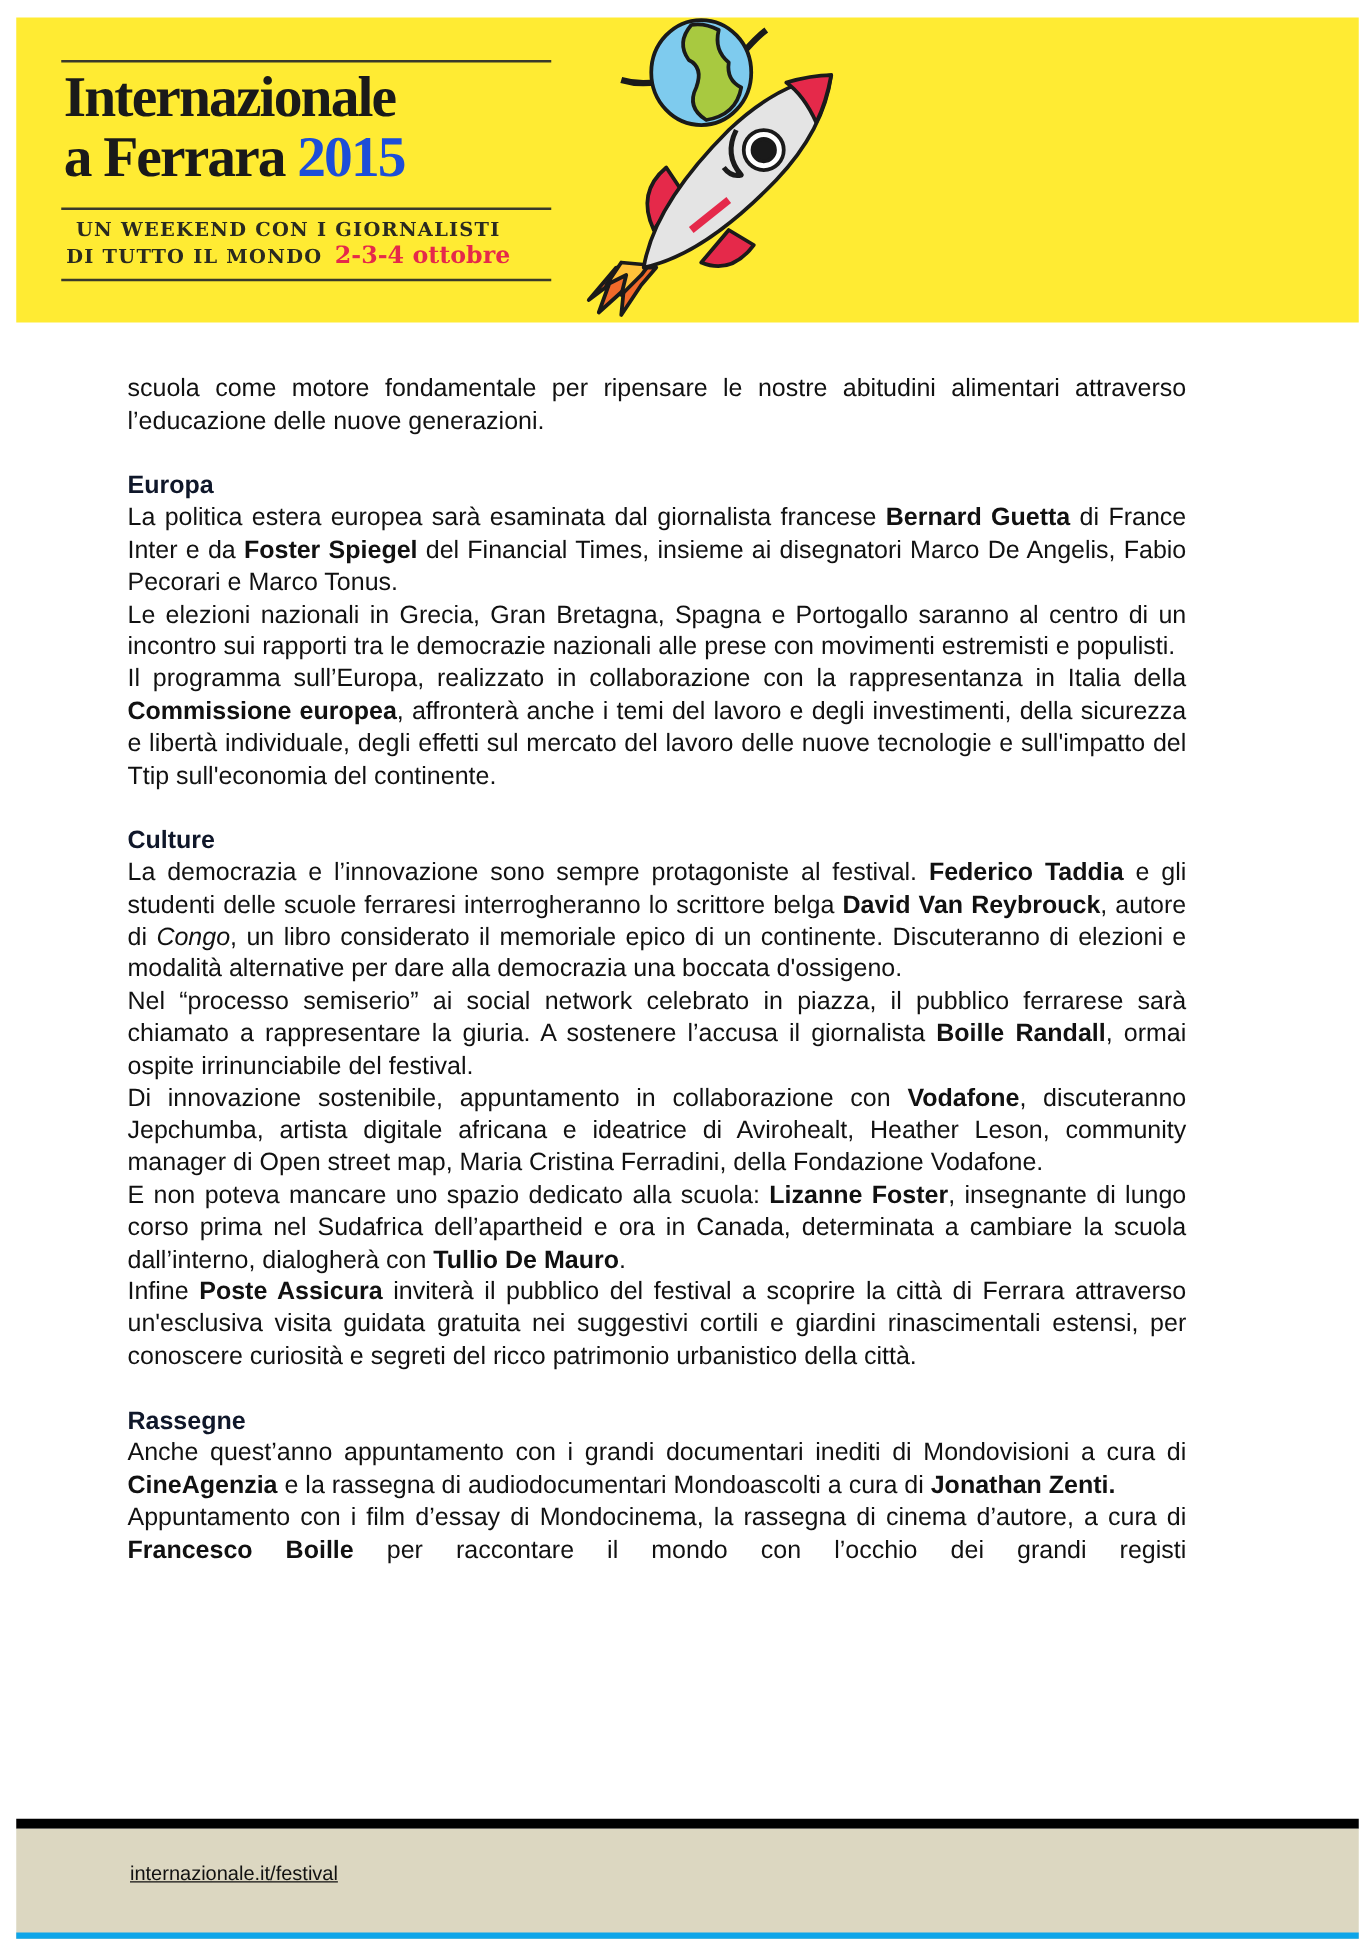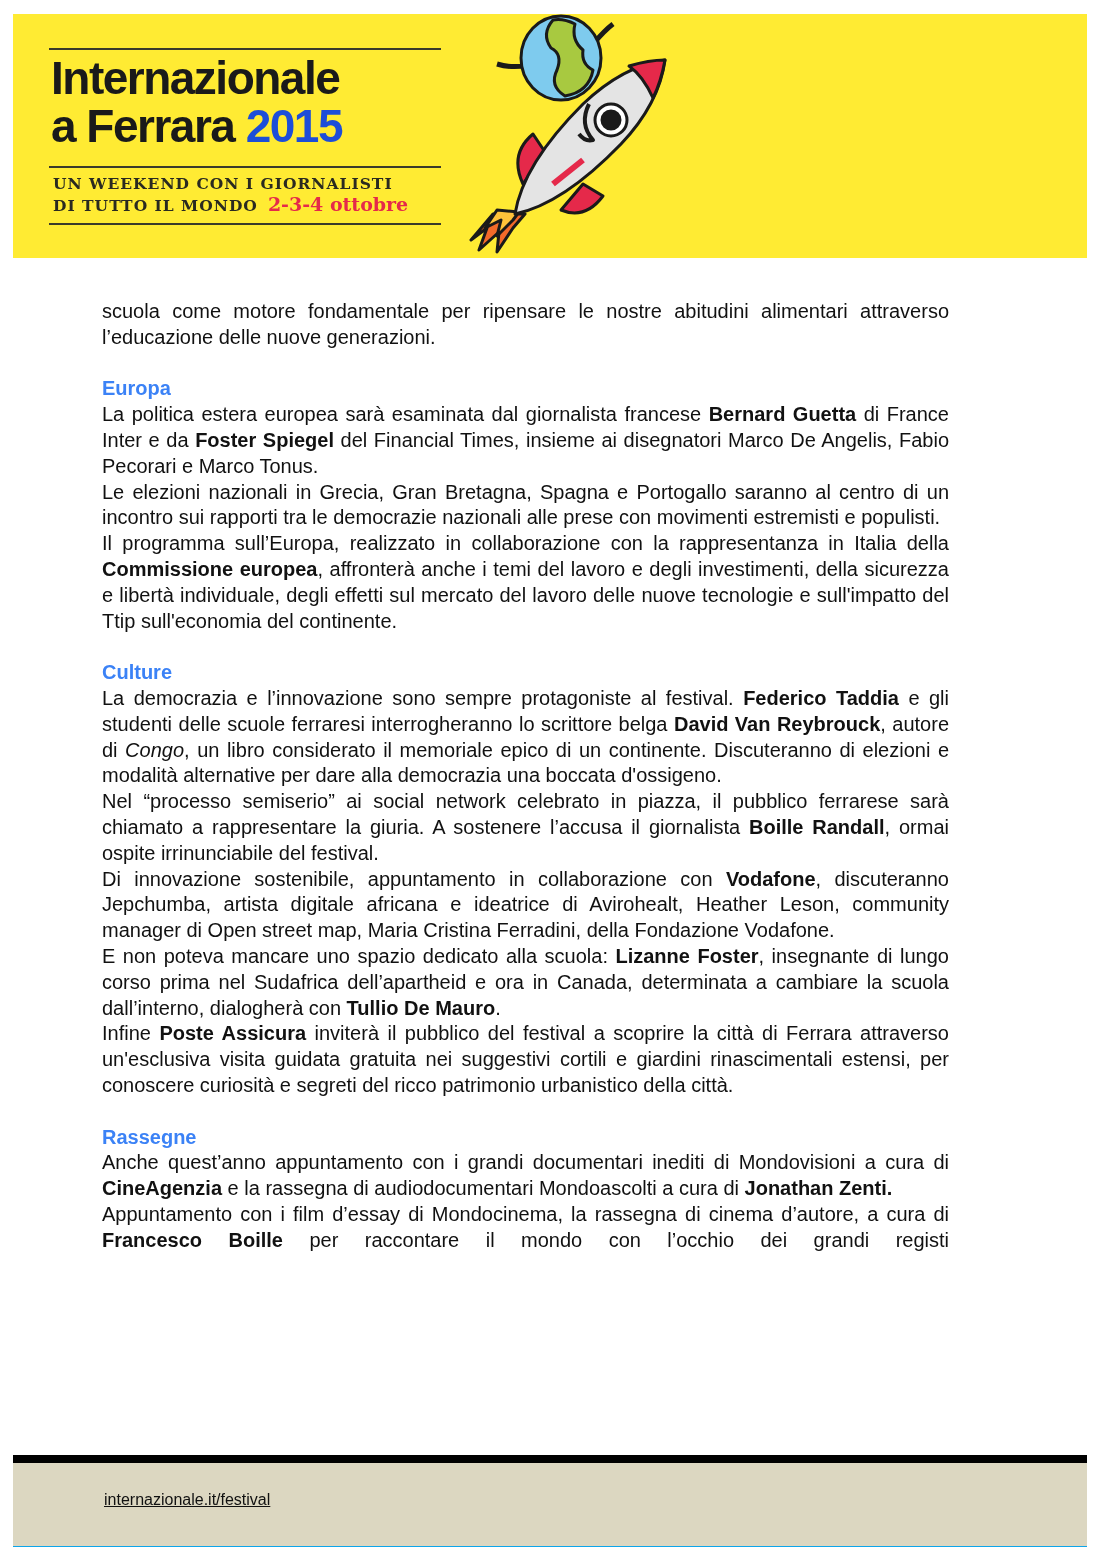--- a/index.html
+++ b/index.html
@@ -5,40 +5,40 @@
   html, body { margin: 0; padding: 0; background: #ffffff; }
   body { width: 1096px; height: 1562px; position: relative; overflow: hidden;
          font-family: "Liberation Sans", sans-serif; color: #111; }
 
   
   .banner { position: absolute; left: 13px; top: 14px; width: 1074px; height: 244px; background: #ffeb33; }
   .banner .rule { position: absolute; left: 36px; width: 392px; height: 2px; background: #3a3a2a; }
   .banner .r1 { top: 34px; }
   .banner .r2 { top: 152px; }
   .banner .r3 { top: 209px; }
-  .title { position: absolute; left: 38px; top: 40px; font-family: Liberation Sans, sans-serif; font-weight: bold;
+  .title { position: absolute; left: 38px; top: 40px; font-family: Liberation Serif, serif; font-weight: bold;
            font-size: 46px; line-height: 48px; color: #1a1a1a; letter-spacing: -1.5px; }
   .title .year { color: #1d4ed8; }
   .tagline { position: absolute; left: 40px; top: 160px; font-family: "DejaVu Serif", serif; font-weight: bold;
-             font-size: 15.5px; line-height: 20px; color: #2a2a20; letter-spacing: 1px; white-space: nowrap; }
+             font-size: 15.5px; line-height: 20px; color: #2a2a20; letter-spacing: 1px; white-space: nowrap; text-align: center; }
   .tagline .dates { color: #e5294a; font-size: 19px; letter-spacing: 0; margin-left: 10px; }
   .illus { position: absolute; left: 440px; top: 0; width: 240px; height: 240px; }
 
   
   .content { position: absolute; left: 102px; top: 299px; width: 847px; font-size: 20px; line-height: 25.8px; }
   .content p { margin: 0; text-align: justify; text-align-last: left; }
   .content .gap { height: 25.8px; }
-  .content h2 { margin: 0; font-size: 20px; line-height: 25.8px; color: #3b82f6; font-weight: bold; }
+  .content h2 { margin: 0; font-size: 20px; line-height: 25.8px; color: #0f172a; font-weight: bold; }
   .content b { font-weight: bold; }
   .content .last { text-align-last: justify; }
 
   
   .footer-bar { position: absolute; left: 13px; top: 1455px; width: 1074px; height: 8px; background: #000; }
   .footer { position: absolute; left: 13px; top: 1463px; width: 1074px; height: 83px; background: #dcd7c1;
-            border-bottom: 1px solid #0ea5e9; }
+            border-bottom: 5px solid #0ea5e9; }
   .footer a { position: absolute; left: 91px; top: 28px; font-size: 16px; color: #111; text-decoration: underline; }
 </style>
 </head>
 <body>
 
 <div class="banner">
   <div class="rule r1"></div>
   <div class="title">
     <div>Internazionale</div>
     <div><span>a Ferrara</span> <span class="year">2015</span></div>

